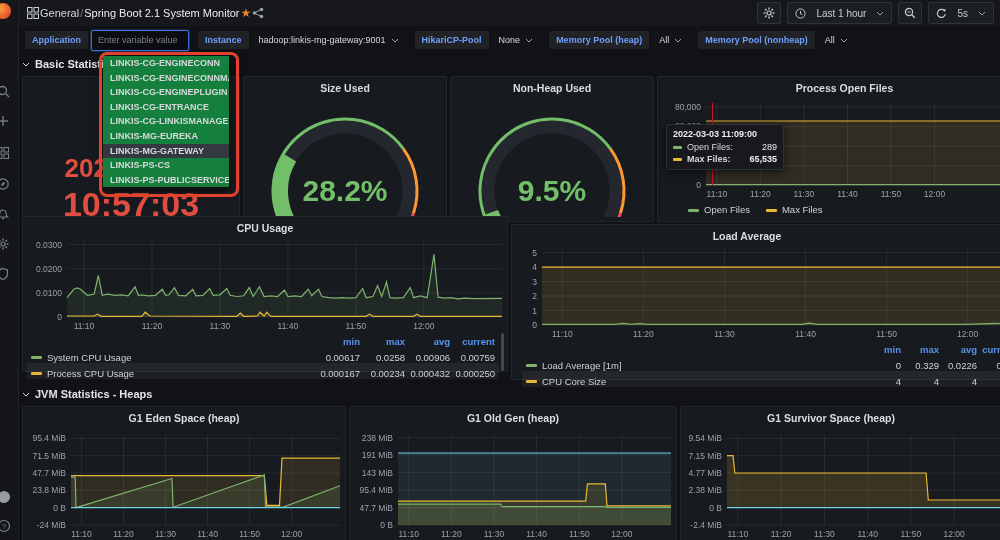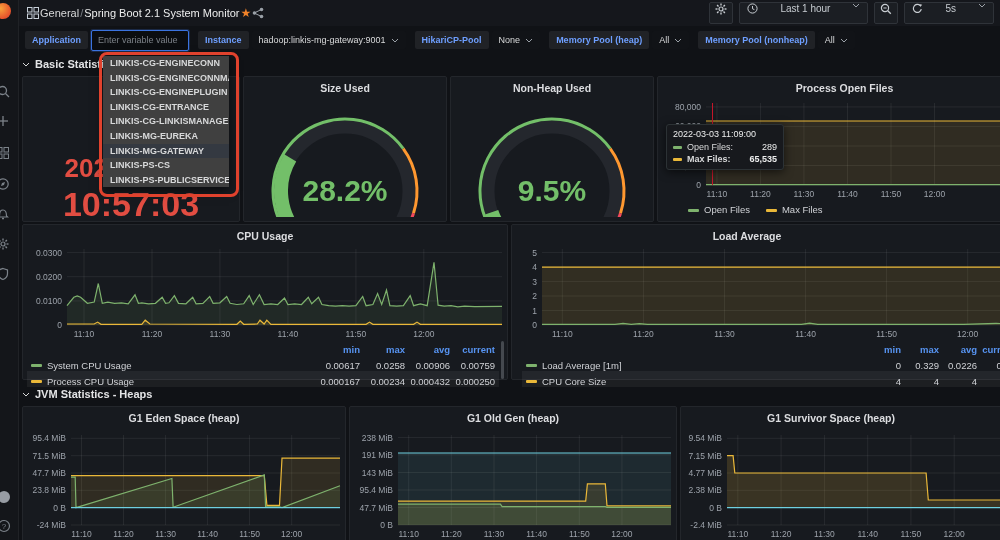--- a/index.html
+++ b/index.html
@@ -11,21 +11,21 @@
   .logo{position:absolute;left:-5px;top:3px;width:16px;height:16px;border-radius:50%;
         background:radial-gradient(circle at 35% 35%,#f8a23b,#e6522c 70%)}
   
   .topbar{position:absolute;left:18px;top:0;width:982px;height:26px;background:#15171c;z-index:5}
   .crumb{position:absolute;left:9px;top:0;height:26px;display:flex;align-items:center;gap:1px;font-size:11px}
   .crumb .sec{color:#d8d9da}
   .crumb .sep{color:#7b8087}
   .crumb .ttl{color:#eceded}
   .star{color:#f08229;font-size:12px;line-height:1}
   .tb-actions{position:absolute;right:6px;top:2px;display:flex;align-items:center;gap:6px}
-  .tb-btn{height:20px;display:flex;align-items:flex-start;gap:22px;padding:0 7px;background:#1b1e23;
+  .tb-btn{height:20px;display:flex;align-items:center;gap:10px;padding:0 7px;background:#1b1e23;
           border:1px solid #2f3339;border-radius:2px;font-size:10px;color:#c7ccd1}
   .tb-btn.icon-only{padding:0 5px}
   
   .varrow{position:absolute;left:18px;top:26px;width:982px;height:28px;display:flex;align-items:center;padding-left:7px;z-index:5}
   .vargroup{display:flex;gap:3px;margin-right:9px;align-items:center}
   .chip-label{background:#202226;color:#6e9fff;font-size:9px;font-weight:bold;padding:4px 7px;border-radius:2px;white-space:nowrap}
   .chip-value{background:#111317;color:#d8d9da;font-size:9px;padding:4px 7px;border-radius:2px;white-space:nowrap;display:flex;align-items:center;gap:5px}
   .var-input{background:#0b0d10;border:1px solid #3b73df;border-radius:2px;color:#d8d9da;font-size:9px;
              padding:3px 6px;width:84px;height:13px;outline:none;box-shadow:0 0 0 1px rgba(59,115,223,.25)}
   .var-input::placeholder{color:#7b8087}
@@ -46,29 +46,29 @@
   .legend-inline{position:absolute;display:flex;gap:16px;font-size:9.5px;color:#d0d2d6;align-items:center}
   .leg-dash{display:inline-block;width:11px;height:3px;border-radius:1px;margin-right:5px;vertical-align:middle}
   .legend-table{position:absolute;font-size:9.5px;color:#d0d2d6}
   .lt-row{display:flex;align-items:flex-end;height:16px;padding:0 4px}
   .lt-row.hl{background:rgba(255,255,255,.055)}
   .lt-label{flex:1;display:flex;align-items:center;white-space:nowrap;overflow:hidden}
   .lt-col{text-align:right;white-space:nowrap}
   .lt-head{color:#5794f2;font-weight:bold}
   .legend-scroll{position:absolute;width:3px;border-radius:2px;background:#45494f}
   
-  .dropdown{position:absolute;left:85px;top:56px;width:126px;background:#404040;z-index:20;
+  .dropdown{position:absolute;left:85px;top:56px;width:126px;background:#15803d;z-index:20;
             box-shadow:0 4px 10px rgba(0,0,0,.55)}
   .dd-item{height:14.6px;line-height:14.6px;padding-left:7px;font-size:9px;font-weight:bold;color:#d8d9da;white-space:nowrap;overflow:hidden}
   .dd-item.active{background:#343941}
   .annotation{position:absolute;left:81px;top:52px;width:134px;height:139px;border:3px solid #e0422d;border-radius:8px;z-index:21;pointer-events:none}
   
   .tooltip{position:absolute;left:648px;top:124px;width:104px;background:#17191d;border:1px solid #2c3235;border-radius:3px;
            padding:4px 6px;z-index:15;box-shadow:0 2px 10px rgba(0,0,0,.6);font-size:9px}
-  .tt-date{font-weight:normal;color:#eceded;margin-bottom:2px;white-space:nowrap}
+  .tt-date{font-weight:bold;color:#eceded;margin-bottom:2px;white-space:nowrap}
   .tt-row{display:flex;align-items:center;white-space:nowrap;line-height:12px}
   .tt-row .lab{color:#d8d9da;margin-right:auto}
   .tt-row .val{color:#eceded;margin-left:6px}
   .tt-row.bold{font-weight:bold}
 </style>
 </head>
 <body>
 
 <div class="sidebar">
   <div class="logo"></div>
@@ -320,21 +320,21 @@
           <path d="M46.0,88.0 L46.0,87.7 L342.0,87.7 L342.0,88.0 Z" fill="#7EB26D" fill-opacity="0.15"></path>
           <polyline points="46.0,87.7 342.0,87.7" fill="none" stroke="#7EB26D" stroke-width="1.2"></polyline>
           <line x1="52.5" y1="6" x2="52.5" y2="88" stroke="#C4162A"></line>
         </svg></div>
     <div class="legend-inline" style="left:30px;top:127px">
         <span><span class="leg-dash" style="background:#7EB26D"></span>Open Files</span>
         <span><span class="leg-dash" style="background:#EAB839"></span>Max Files</span>
       </div>
   </div>
 
-  <div class="panel" style="left:4px;top:224px;width:486px;height:156px">
+  <div class="panel" style="left:4px;top:216px;width:486px;height:156px">
     <div class="p-title">CPU Usage</div>
     <div class="chart" style="left:2px;top:18px;width:480px;height:96px"><svg width="480" height="96">
           <line x1="42" y1="82.0" x2="477" y2="82.0" stroke="rgba(255,255,255,0.07)"></line>
           <text class="ax" x="37" y="85" text-anchor="end">0</text>
           <line x1="42" y1="57.9" x2="477" y2="57.9" stroke="rgba(255,255,255,0.07)"></line>
           <text class="ax" x="37" y="60.9" text-anchor="end">0.0100</text>
           <line x1="42" y1="33.7" x2="477" y2="33.7" stroke="rgba(255,255,255,0.07)"></line>
           <text class="ax" x="37" y="36.7" text-anchor="end">0.0200</text>
           <line x1="42" y1="9.6" x2="477" y2="9.6" stroke="rgba(255,255,255,0.07)"></line>
           <text class="ax" x="37" y="12.6" text-anchor="end">0.0300</text>

